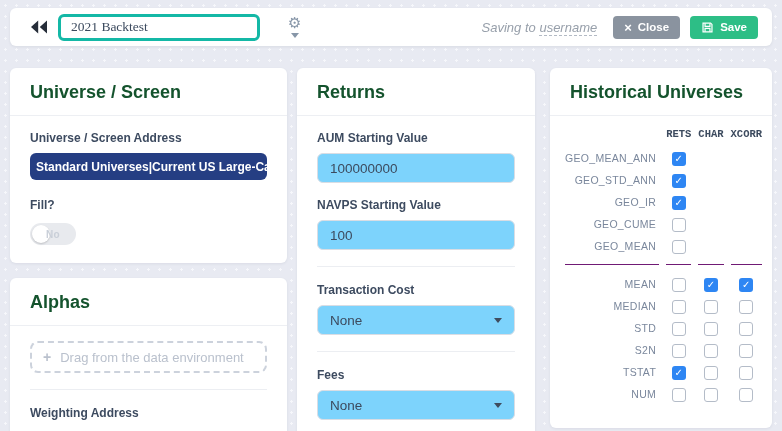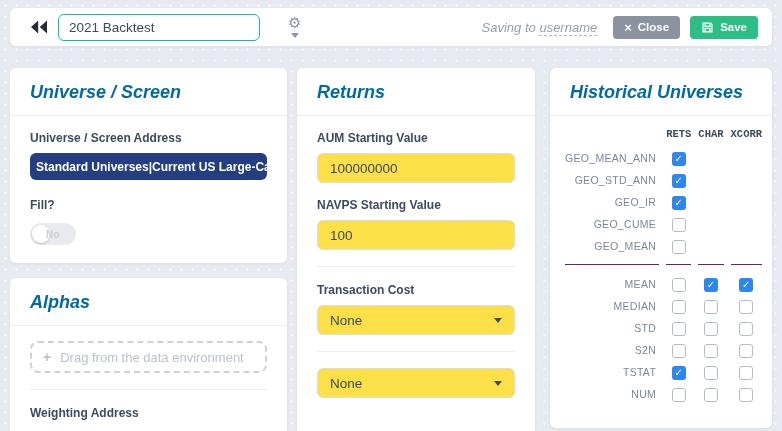--- a/index.html
+++ b/index.html
@@ -13,23 +13,23 @@
   }
 
   
   .topbar {
     margin:8px 10px 0; height:38px; background:#fff; border-radius:6px;
     box-shadow:0 1px 3px rgba(35,45,65,.08);
     display:flex; align-items:center; padding:0 14px;
   }
   .back-btn { display:flex; align-items:center; margin:0 10px 0 6px; cursor:pointer; }
   .title-input {
-    width:202px; height:27px; border:1px solid #14b8a6; border-radius:6px;
+    width:202px; height:27px; border:3px solid #14b8a6; border-radius:6px;
     padding:0 10px; font-size:13.5px; color:#3c4a5e; outline:none;
-    font-family:Liberation Sans, sans-serif;
+    font-family:Liberation Serif, serif;
   }
   .gear-wrap { margin-left:28px; display:flex; flex-direction:column; align-items:center; cursor:pointer; }
   .gear-glyph { font-family:"DejaVu Sans", sans-serif; font-size:15px; color:#8796a8; line-height:15px; }
   .caret-tri { width:0; height:0; border-left:4px solid transparent; border-right:4px solid transparent; border-top:5px solid #8796a8; margin-top:2px; }
   .topbar-right { margin-left:auto; display:flex; align-items:center; }
   .saving-note { font-style:italic; color:#98a0ab; font-size:13px; margin-right:16px; }
   .saving-target { border-bottom:1px dashed #b3bac4; }
   .btn {
     display:inline-flex; align-items:center; gap:6px; border:none; border-radius:4px;
     color:#fff; font-size:11.5px; font-weight:700; height:23px; padding:0 11px;
@@ -39,21 +39,21 @@
   .btn-save  { background:#2dbe86; }
   .x-glyph { font-size:13px; font-weight:700; line-height:1; }
 
   
   .main { display:flex; align-items:flex-start; margin:22px 10px 0; }
   .col1 { width:277px; }
   .col2 { width:238px; margin-left:10px; }
   .col3 { width:222px; margin-left:15px; }
   .card { background:#fff; border-radius:6px; box-shadow:0 1px 3px rgba(35,45,65,.07); }
   .card + .card { margin-top:15px; }
-  .card-title { font-size:18px; font-weight:600; color:#0369a1; padding:14px 20px 12px; border-bottom:1px solid #edeff3;font-style:italic; }
+  .card-title { font-size:18px; font-weight:600; color:#14532d; padding:14px 20px 12px; border-bottom:1px solid #edeff3; }
   .card-body { padding:15px 20px 18px; }
   .tall-card { min-height:200px; }
 
   .field-label { font-size:12px; font-weight:700; color:#3d4b60; margin-bottom:8px; }
   .hr { border-top:1px solid #eceef2; margin:16px 0; }
 
   
   .tag {
     background:#253e83; border-radius:6px; display:flex; align-items:stretch;
     color:#fff; font-size:12px; font-weight:600; height:27px; overflow:hidden;
@@ -67,21 +67,21 @@
   
   .dropzone {
     border:2px dashed #ccd2dc; border-radius:8px; height:32px; display:flex;
     align-items:center; gap:9px; padding:0 11px; color:#bac1cd; font-size:13px; cursor:pointer;
   }
   .dropzone-plus { font-size:14px; font-weight:700; }
 
   
   .text-input, .select {
     width:100%; height:30px; border:1px solid #d9dde4; border-radius:6px;
-    padding:0 12px; font-size:13.5px; color:#3c4a5e; background:#fde047; outline:none;
+    padding:0 12px; font-size:13.5px; color:#3c4a5e; background:#7dd3fc; outline:none;
     font-family:"Liberation Sans", sans-serif;
   }
   .select { display:flex; align-items:center; justify-content:space-between; cursor:pointer; }
   .select-caret { width:0; height:0; border-left:4.5px solid transparent; border-right:4.5px solid transparent; border-top:5.5px solid #3f4c5e; }
 
   
   .hs-body { padding:12px 12px 16px 8px; }
   .hs-table { border-collapse:separate; border-spacing:7px 0; margin-left:auto; }
   .hs-table th { font-size:10.5px; font-weight:700; color:#3c4a5e; text-align:center; padding:0 0 7px;font-family:Liberation Mono, monospace; }
   .hs-table td { padding:2px 0; }
@@ -174,20 +174,21 @@
         <input class="text-input" type="text" style="margin-bottom: 15px;" value="100000000">
         <div class="field-label">NAVPS Starting Value</div>
         <input class="text-input" type="text" value="100" style="">
         <div class="hr"></div>
         <div class="field-label">Transaction Cost</div>
         <div class="select">
           <span>None</span>
           <span class="select-caret"></span>
         </div>
         <div class="hr"></div>
+        <div class="field-label">Fees</div>
         <div class="select">
           <span>None</span>
           <span class="select-caret"></span>
         </div>
         
       </div>
     </div>
   </div>
 
   <div class="col3">

